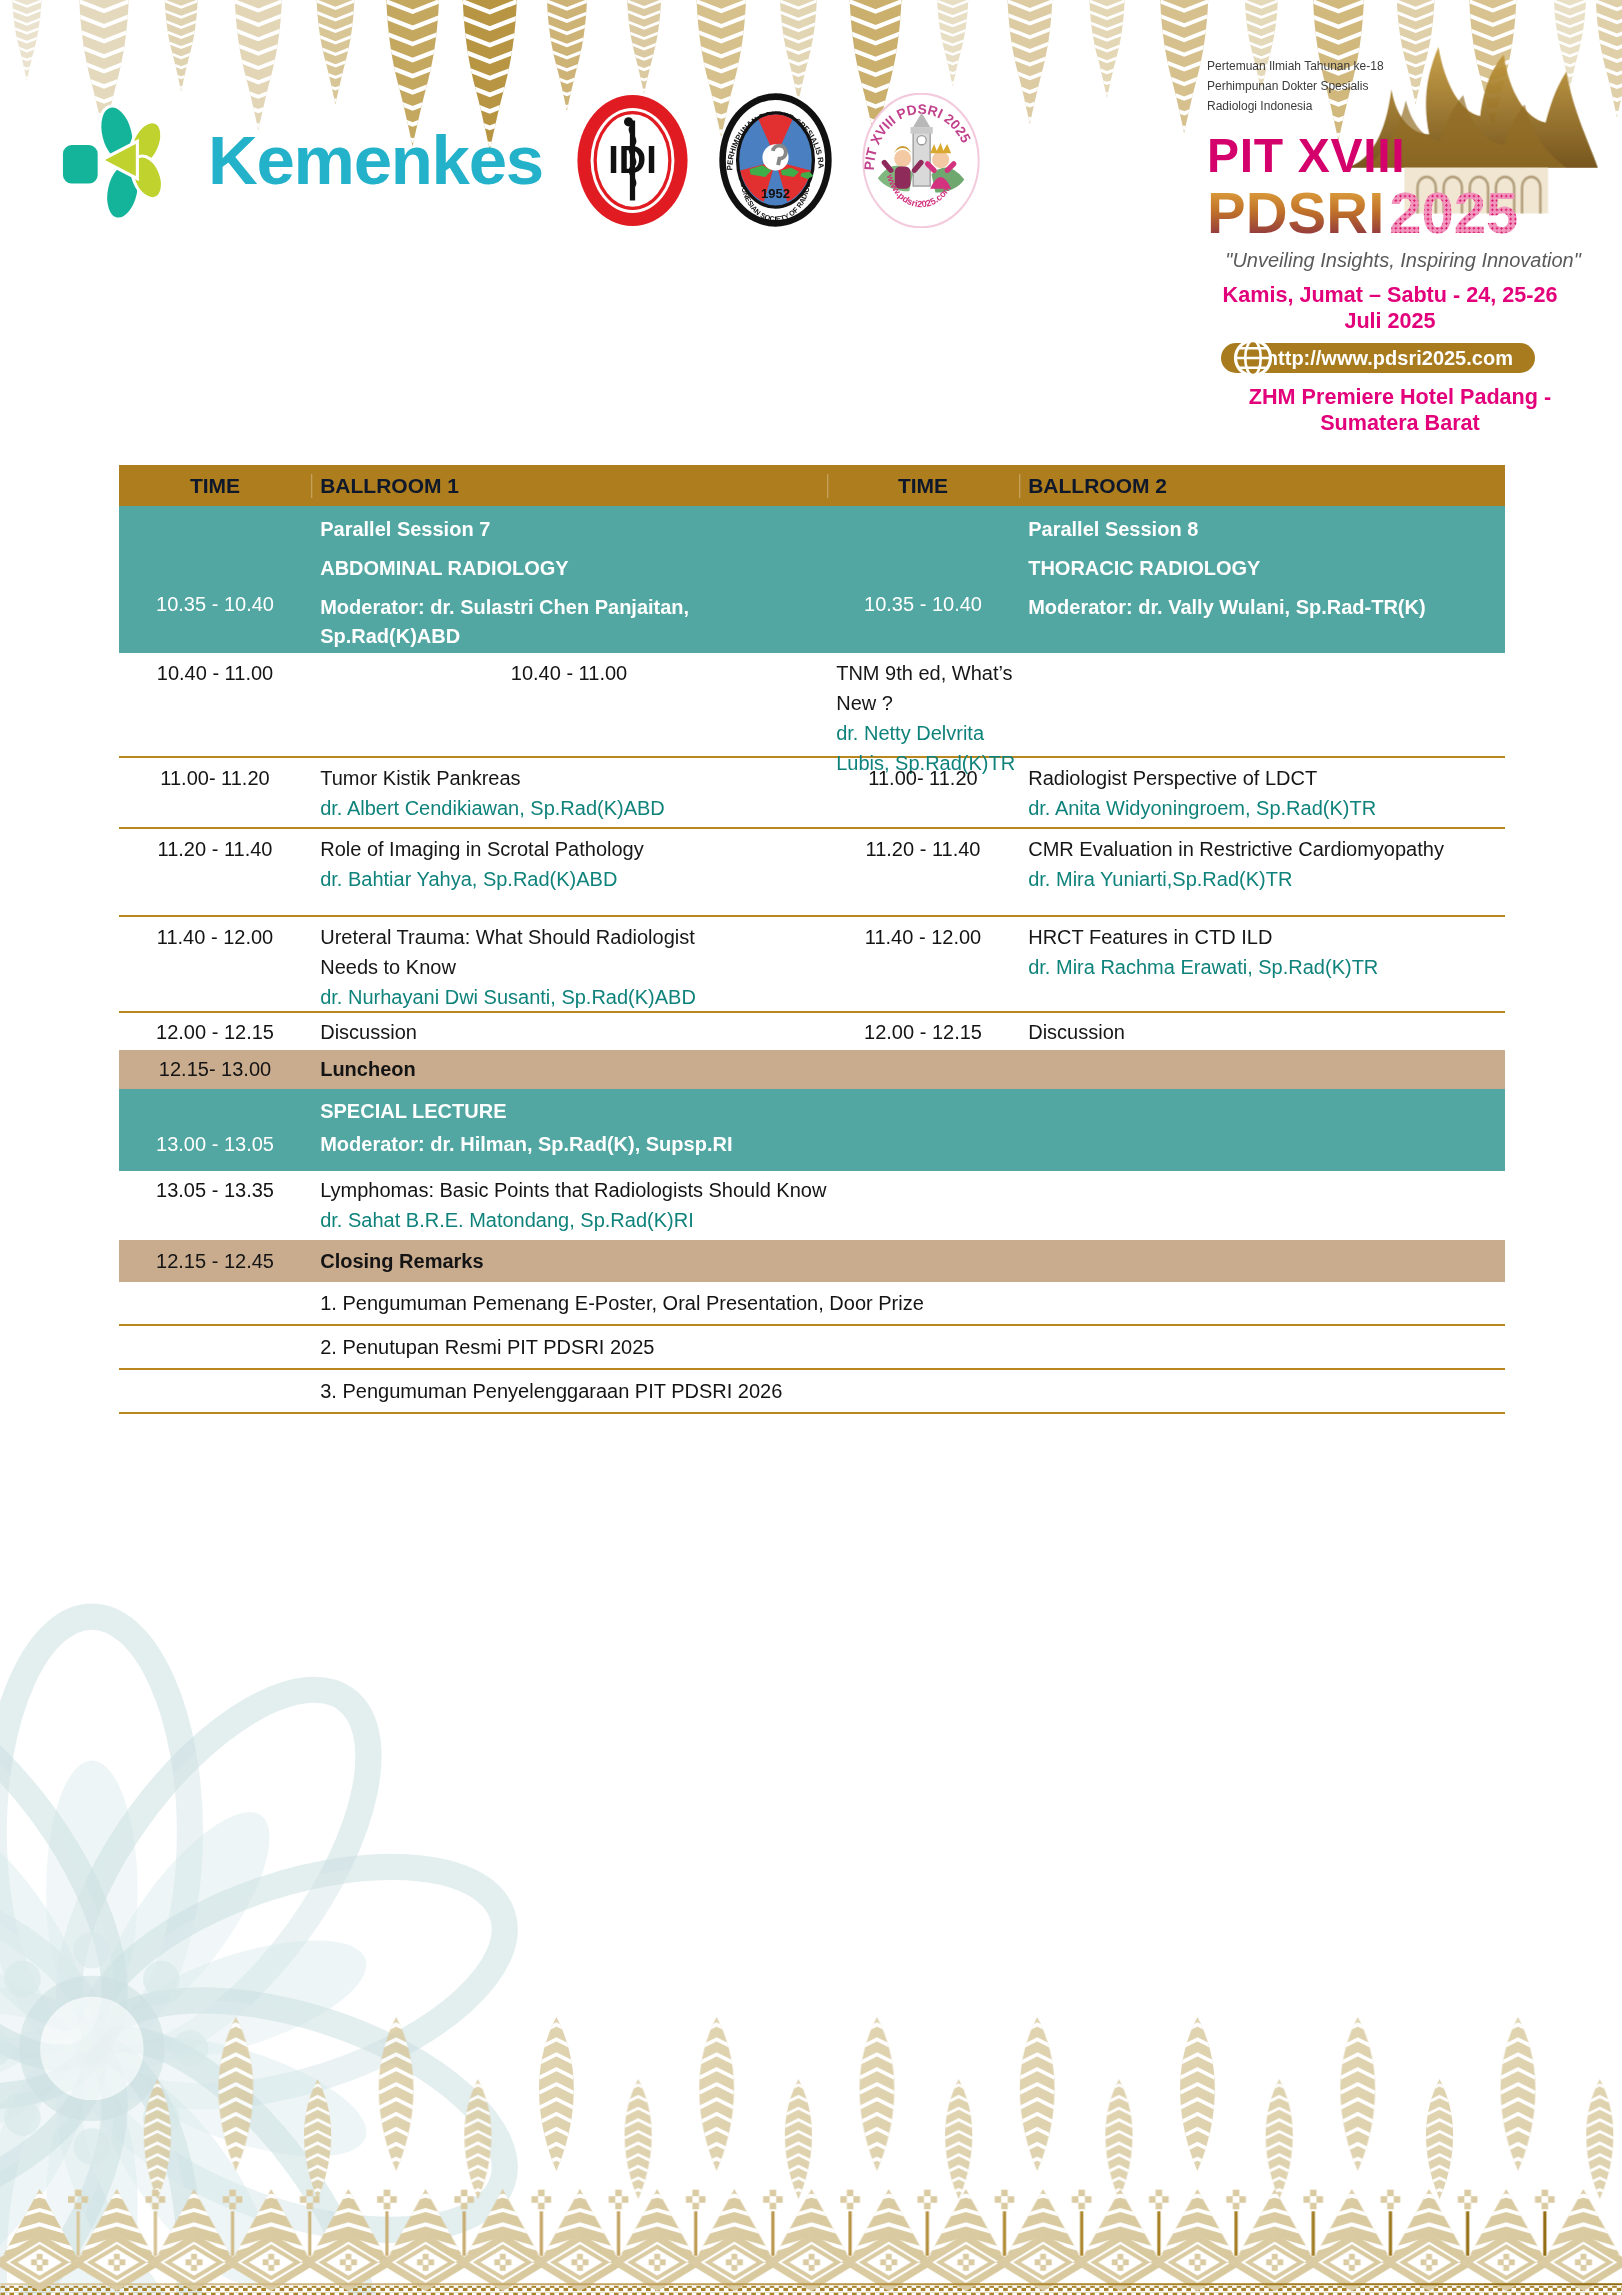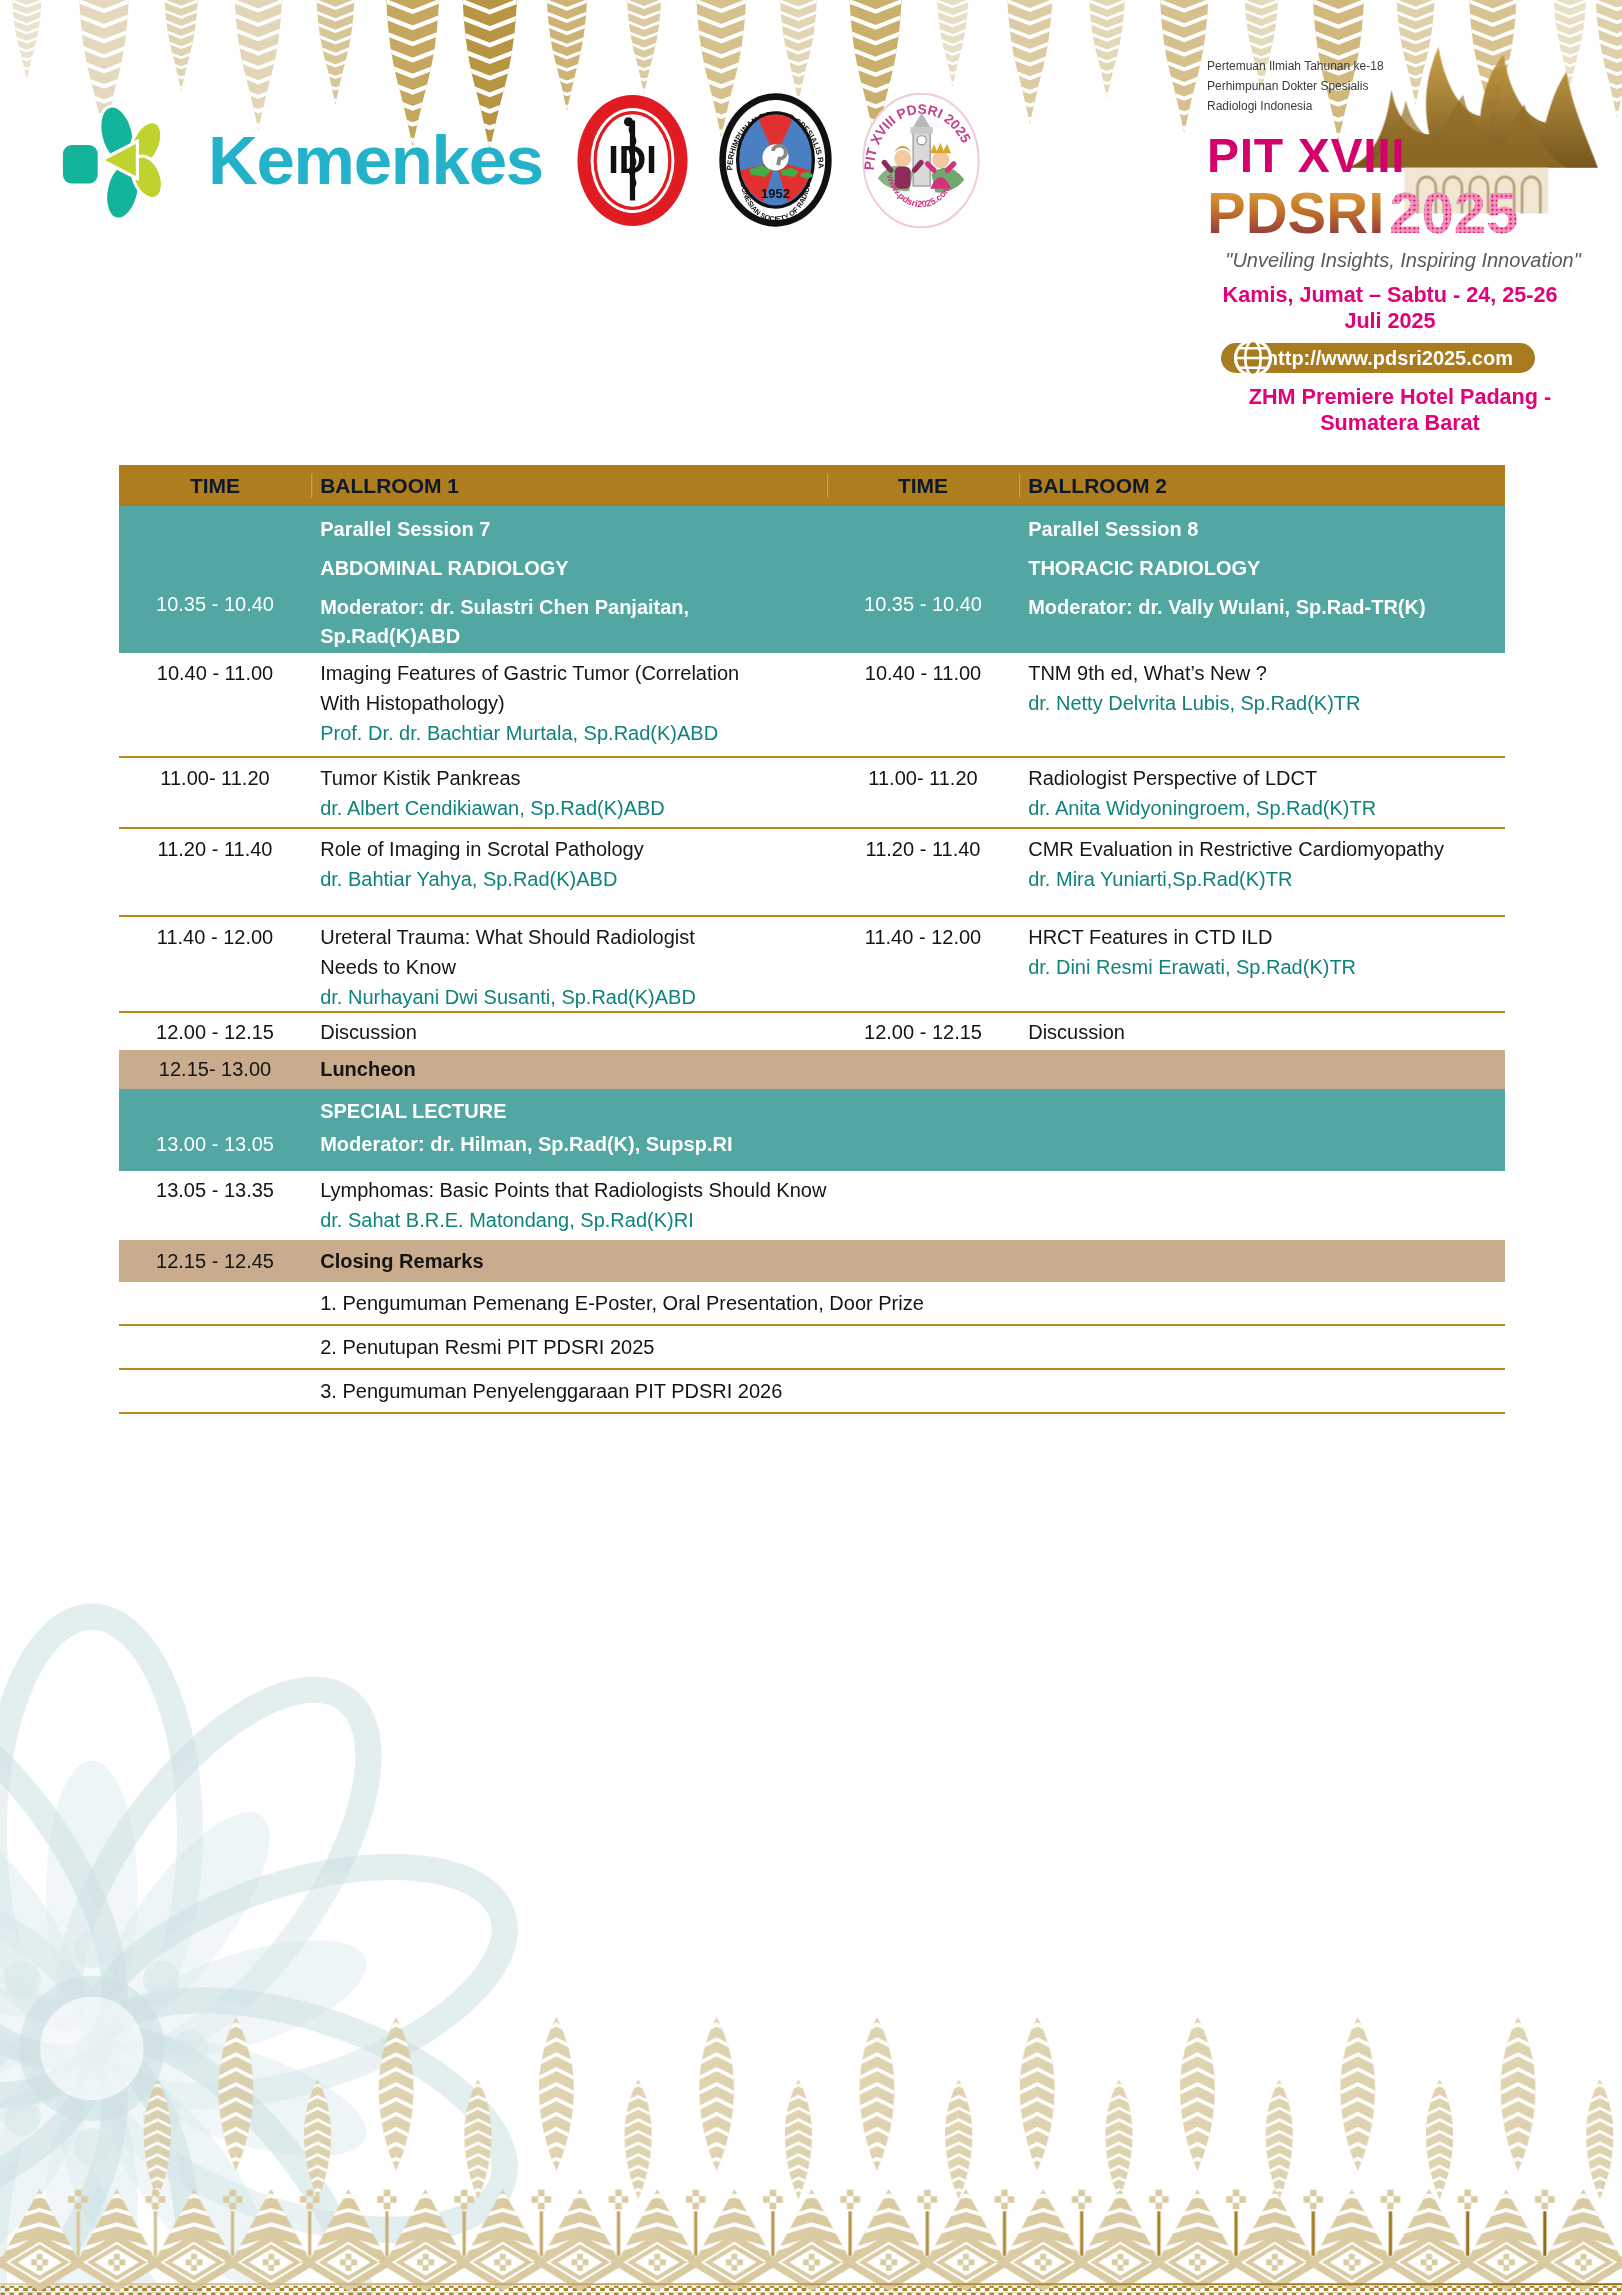--- a/index.html
+++ b/index.html
@@ -326,25 +326,20 @@
       <div class="c-time">10.35 - 10.40</div>
       <div class="c-main">Moderator: dr. Sulastri Chen Panjaitan,
 Sp.Rad(K)ABD</div>
       <div class="c-time">10.35 - 10.40</div>
       <div class="c-main">Moderator: dr. Vally Wulani, Sp.Rad-TR(K)</div>
     </div>
   </div>
 
   <div class="band row rowA">
     <div class="c-time">10.40 - 11.00</div>
-    <div class="c-main">
-      <div class="title">Imaging Features of Gastric Tumor (Correlation
-With Histopathology)</div>
-      <div class="speaker">Prof. Dr. dr. Bachtiar Murtala, Sp.Rad(K)ABD</div>
-    </div>
     <div class="c-time">10.40 - 11.00</div>
     <div class="c-main">
       <div class="title">TNM 9th ed, What’s New ?</div>
       <div class="speaker">dr. Netty Delvrita Lubis, Sp.Rad(K)TR</div>
     </div>
   </div>
 
   <div class="band row rowB">
     <div class="c-time">11.00- 11.20</div>
     <div class="c-main">
@@ -374,21 +369,21 @@
   <div class="band row rowD">
     <div class="c-time">11.40 - 12.00</div>
     <div class="c-main">
       <div class="title">Ureteral Trauma: What Should Radiologist
 Needs to Know</div>
       <div class="speaker">dr. Nurhayani Dwi Susanti, Sp.Rad(K)ABD</div>
     </div>
     <div class="c-time">11.40 - 12.00</div>
     <div class="c-main">
       <div class="title">HRCT Features in CTD ILD</div>
-      <div class="speaker">dr. Dini Resmi Erawati, Sp.Rad(K)TR</div>
+      <div class="speaker">dr. Mira Rachma Erawati, Sp.Rad(K)TR</div>
     </div>
   </div>
 
   <div class="band row rowE">
     <div class="c-time">12.00 - 12.15</div>
     <div class="c-main">
       <div class="title">Discussion</div>
     </div>
     <div class="c-time">12.00 - 12.15</div>
     <div class="c-main">

